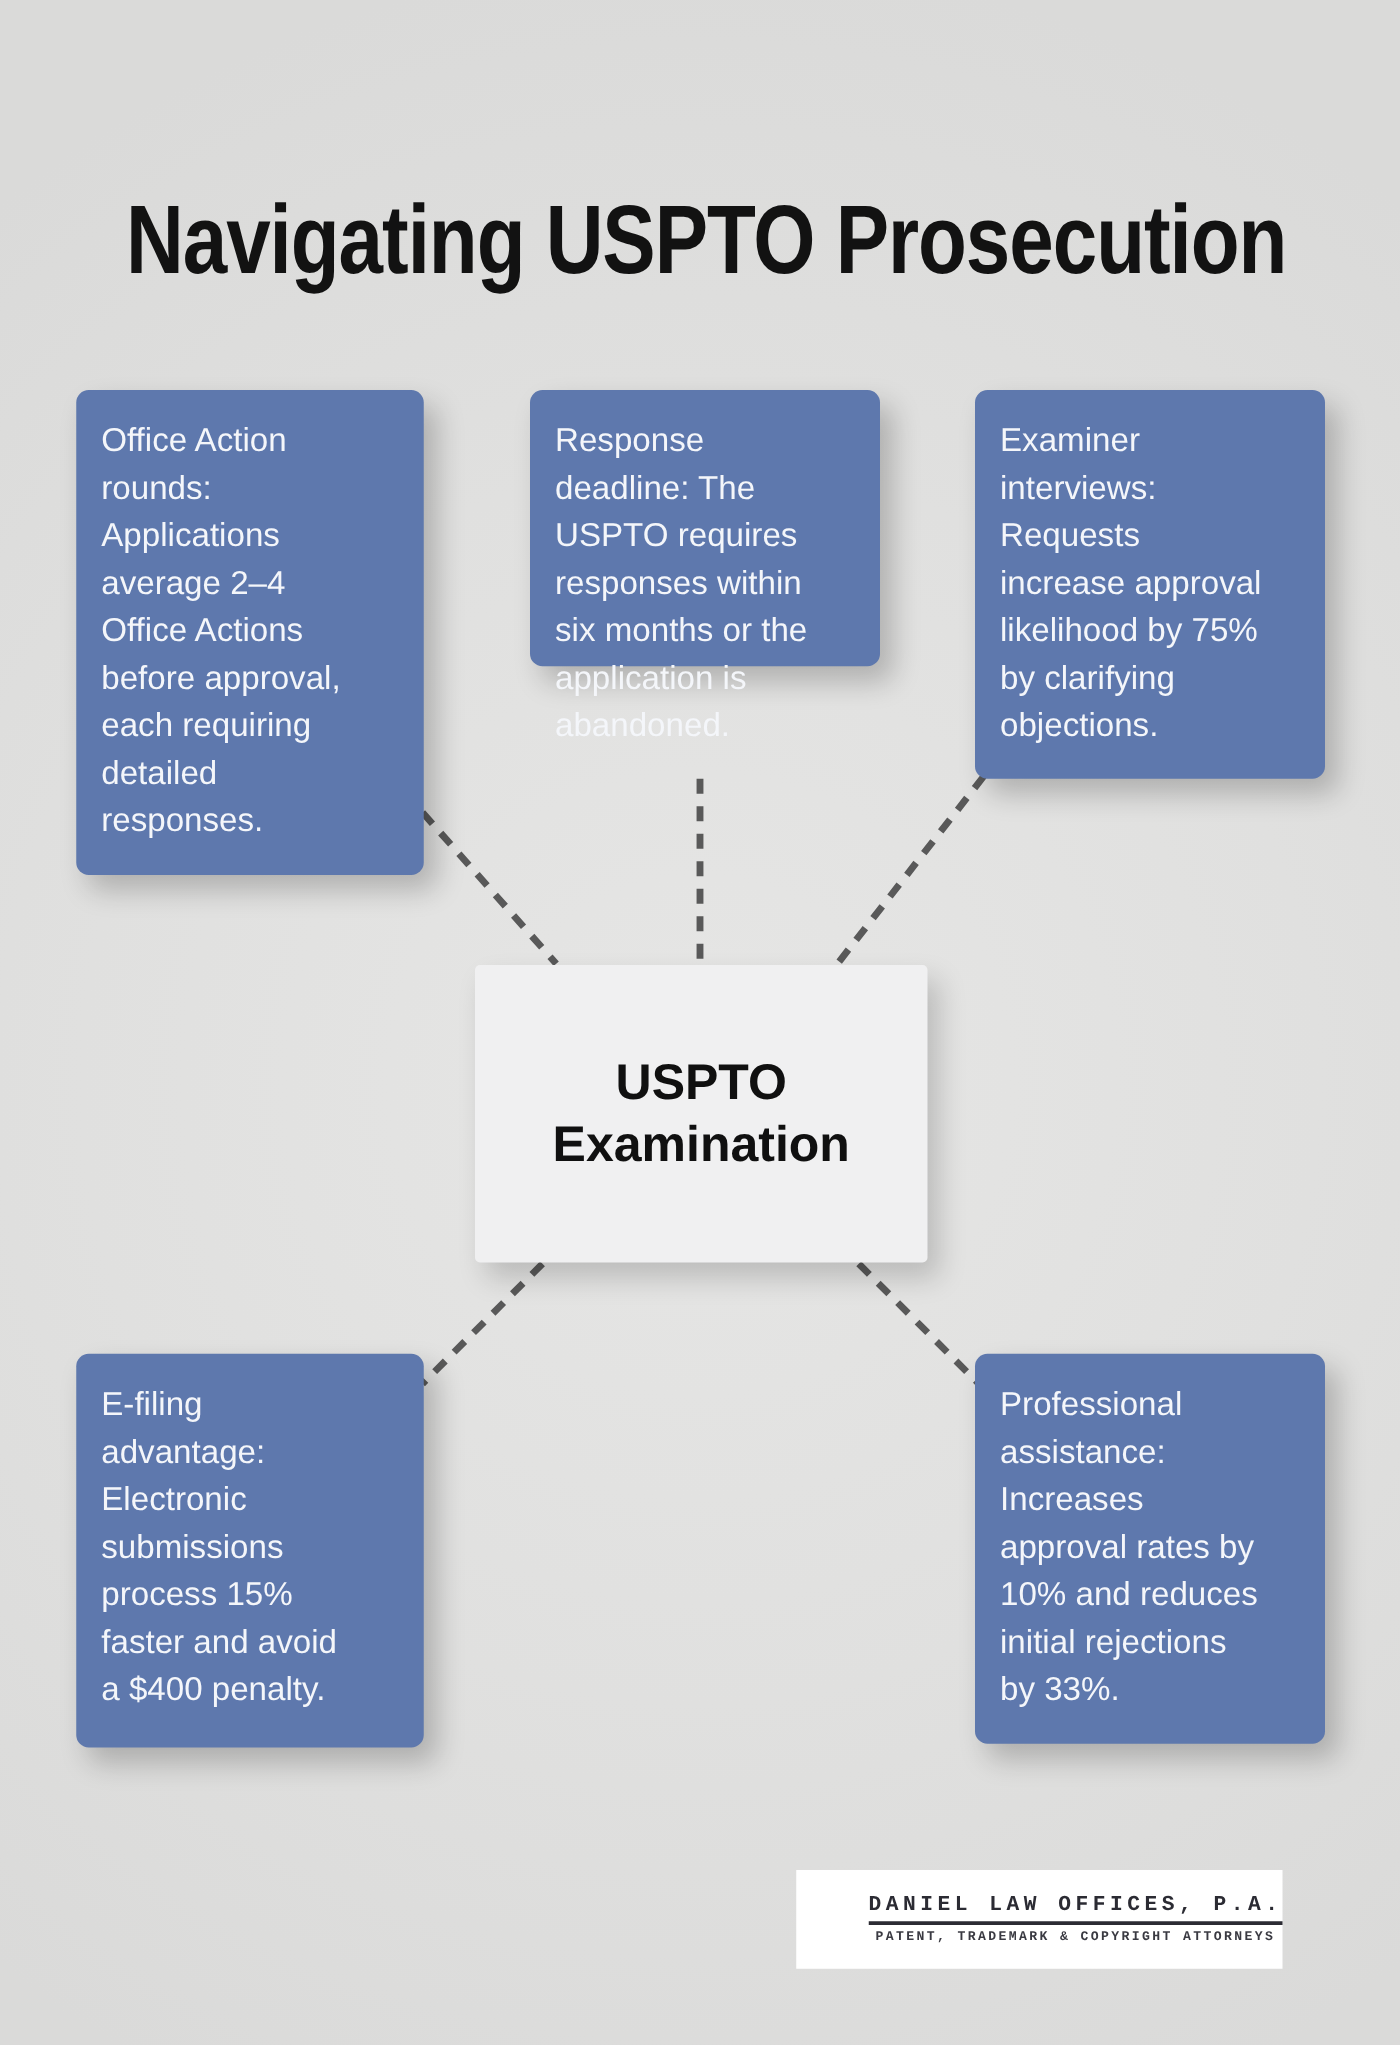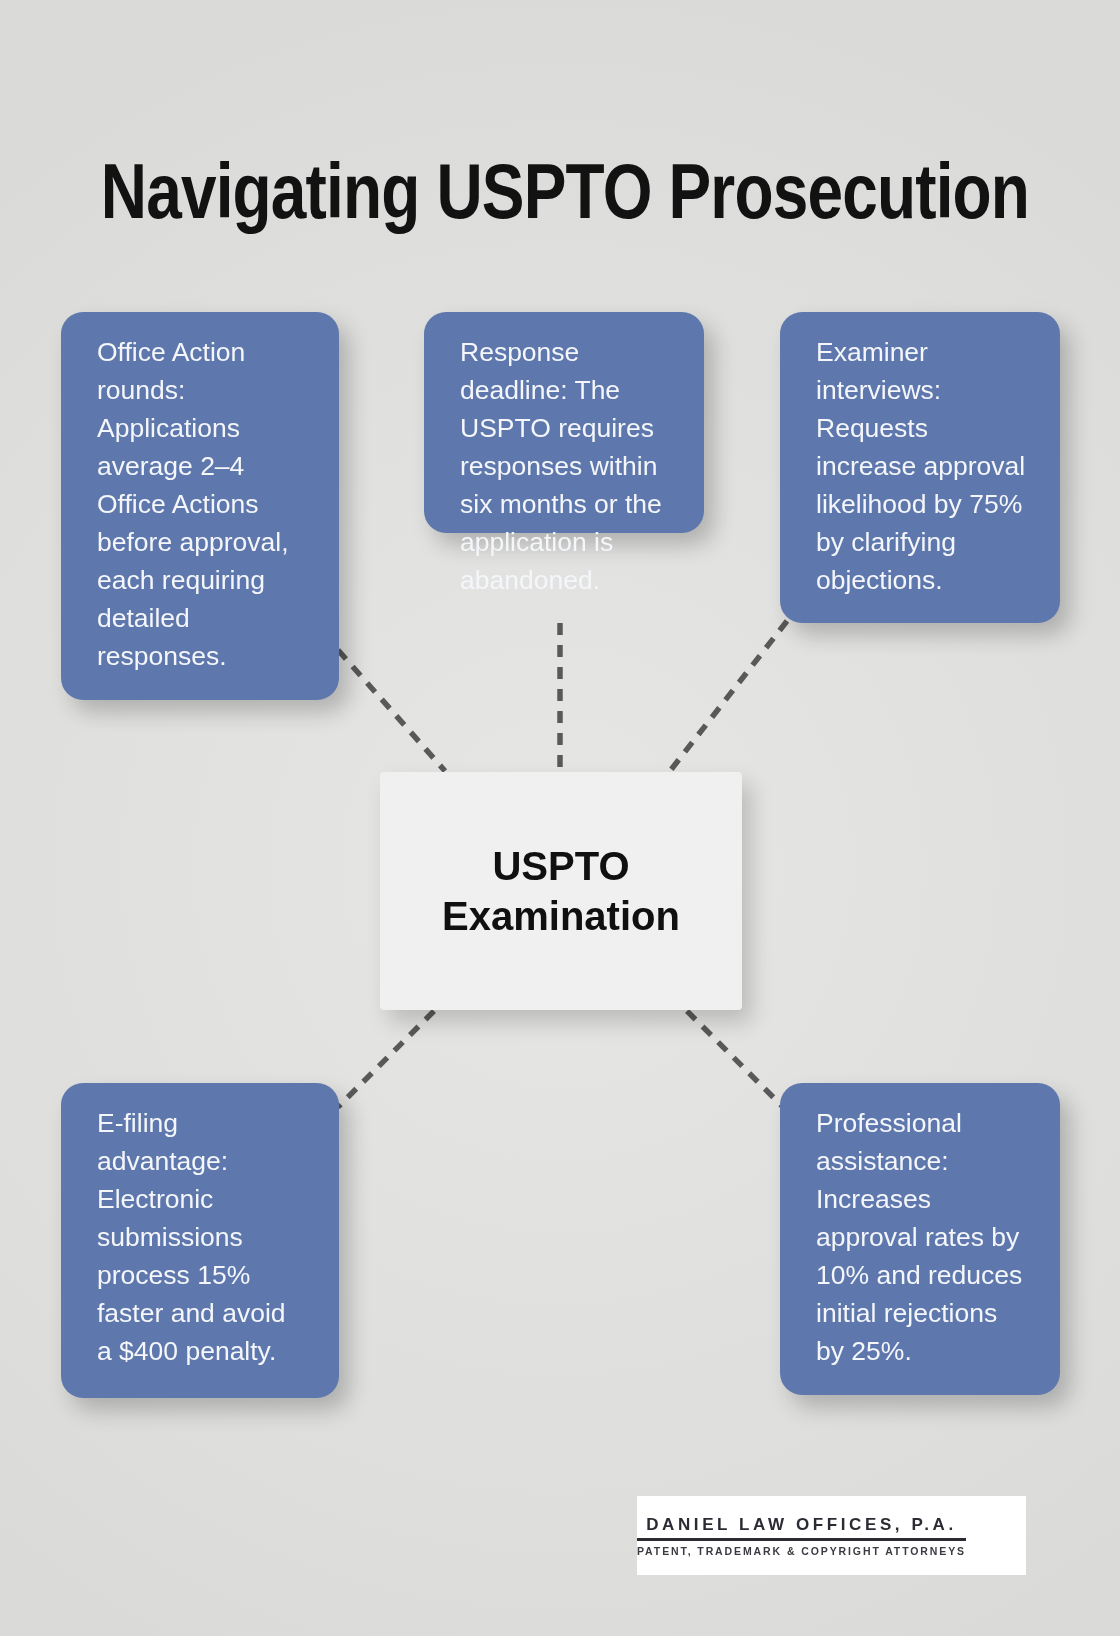--- a/index.html
+++ b/index.html
@@ -39,25 +39,25 @@
   .connector-line {
     fill: none;
     stroke: #595959;
     stroke-width: 5.5;
     stroke-dasharray: 12 10;
   }
 
   .card {
     position: absolute;
     background: #5e78ad;
-    border-radius: 22px;
+    border-radius: 10px;
     box-shadow: 10px 12px 22px rgba(0,0,0,0.22);
     color: #f4f6fa;
     box-sizing: border-box;
-    padding: 21px 20px 0 36px;
+    padding: 21px 20px 0 20px;
   }
   .card p {
     margin: 0;
     font-size: 26.5px;
     line-height: 38px;
     white-space: pre-line;
   }
   .card-1 { left: 61px;  top: 312px; width: 278px; height: 388px; }
   .card-2 { left: 424px; top: 312px; width: 280px; height: 221px; }
   .card-3 { left: 780px; top: 312px; width: 280px; height: 311px; }
@@ -84,22 +84,23 @@
     white-space: pre-line;
   }
 
   .logo-box {
     position: absolute;
     left: 637px; top: 1496px;
     width: 389px; height: 79px;
     background: #ffffff;
     display: flex;
     flex-direction: column;
-    align-items: flex-start;
+    align-items: flex-end;
     justify-content: center;
+    font-family: Liberation Mono, monospace;
   }
   .logo-inner { display: inline-block; text-align: center; }
   .logo-name {
     font-size: 17px;
     font-weight: 700;
     letter-spacing: 3.6px;
     color: #2b2b33;
     white-space: nowrap;
   }
   .logo-rule {
@@ -172,21 +173,21 @@
 a $400 penalty.</p>
   </div>
 
   <div class="card card-5">
     <p>Professional
 assistance:
 Increases
 approval rates by
 10% and reduces
 initial rejections
-by 25%.</p>
+by 33%.</p>
   </div>
 
   <div class="center-node">
     <div class="center-label">USPTO
 Examination</div>
   </div>
 
   <div class="logo-box">
     <div class="logo-inner">
       <div class="logo-name">DANIEL LAW OFFICES, P.A.</div>

